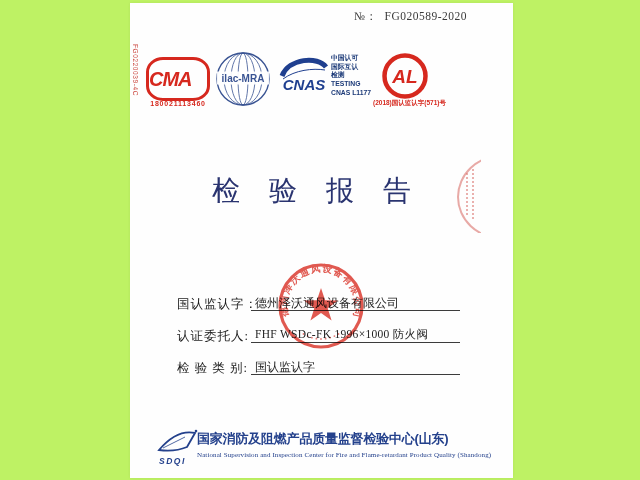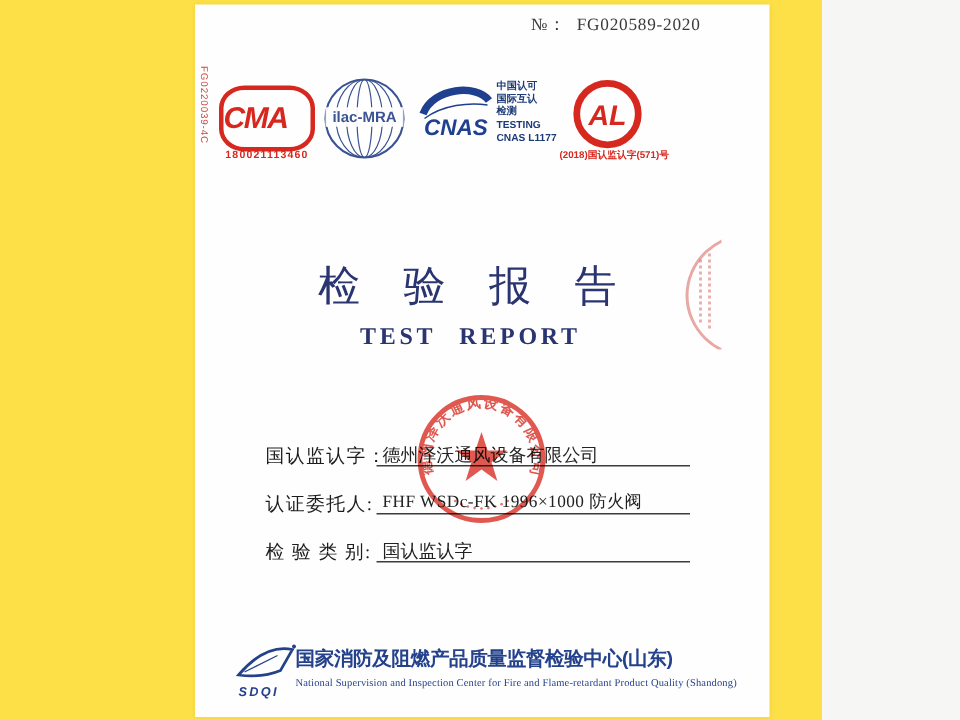--- a/index.html
+++ b/index.html
@@ -1,17 +1,17 @@
 <!DOCTYPE html>
 <html><head>
 <meta charset="utf-8">
 <style>
   html,body{margin:0;padding:0;background:#f6f6f4;}
   #canvas{
-    position:relative;width:548px;height:480px;background:#fde047;
+    position:relative;width:640px;height:480px;background:#bef264;
     font-family:"Liberation Serif",serif;overflow:hidden;
   }
   .page{
     position:absolute;left:130px;top:3px;width:383px;height:475px;
     background:#fefefe;box-shadow:0 0 3px rgba(0,0,0,.07);
   }
   .abs{position:absolute;}
   
   .report-no{left:354px;top:9px;font-size:11.5px;color:#3a3a3a;letter-spacing:.5px;white-space:nowrap;}
   .report-no .num{margin-left:7px;}
@@ -120,21 +120,20 @@
     <span>CNAS L1177</span>
   </div>
 
   <svg class="abs" style="left:380px;top:51px" width="50" height="50" viewBox="0 0 50 50">
     <circle cx="25" cy="25" r="20.5" fill="none" stroke="#d6281e" stroke-width="4.5"></circle>
     <text x="25" y="32" text-anchor="middle" font-family="Liberation Sans, sans-serif" font-style="italic" font-weight="bold" font-size="19" fill="#d6281e">AL</text>
   </svg>
   <div class="abs cal-cap">(2018)国认监认字(571)号</div>
 
   <div class="abs title-zh">检 验 报 告</div>
-  <div class="abs title-en">TEST REPORT</div>
 
   <div class="abs pseal">
     <div class="ring"></div>
     <div class="tx1"></div>
     <div class="tx2"></div>
   </div>
 
   <div class="abs f-label" style="left:177px;top:296px">国认监认字：</div>
   <div class="abs f-value" style="left:255px;top:295px">德州泽沃通风设备有限公司</div>
   <div class="abs f-line" style="top:310px"></div>

